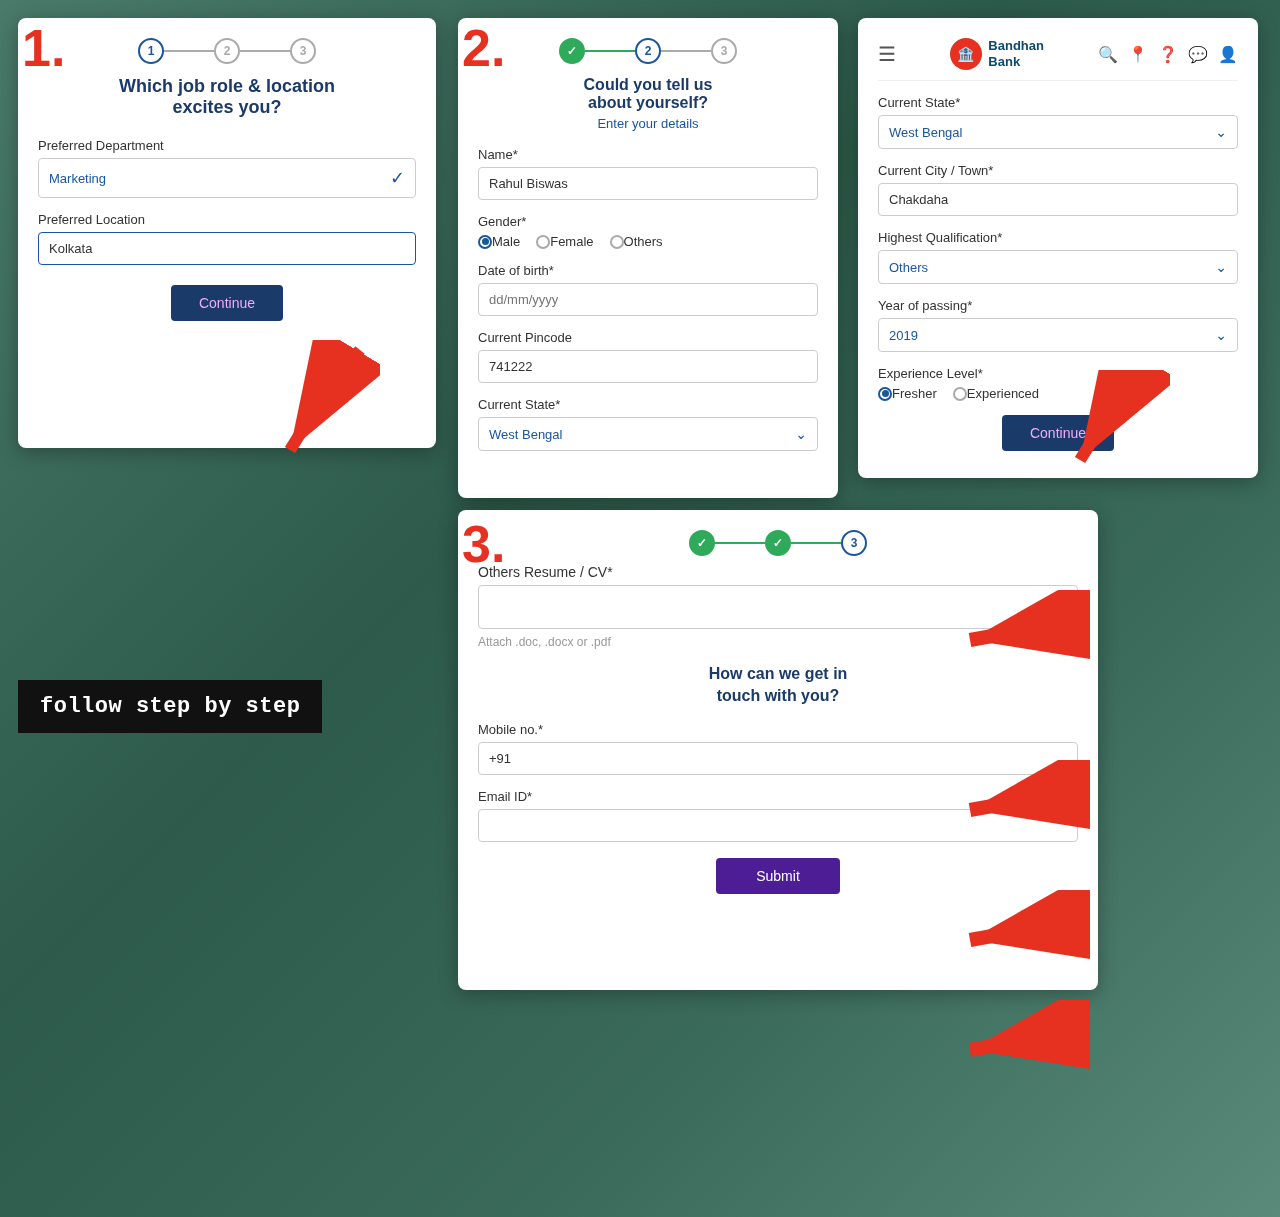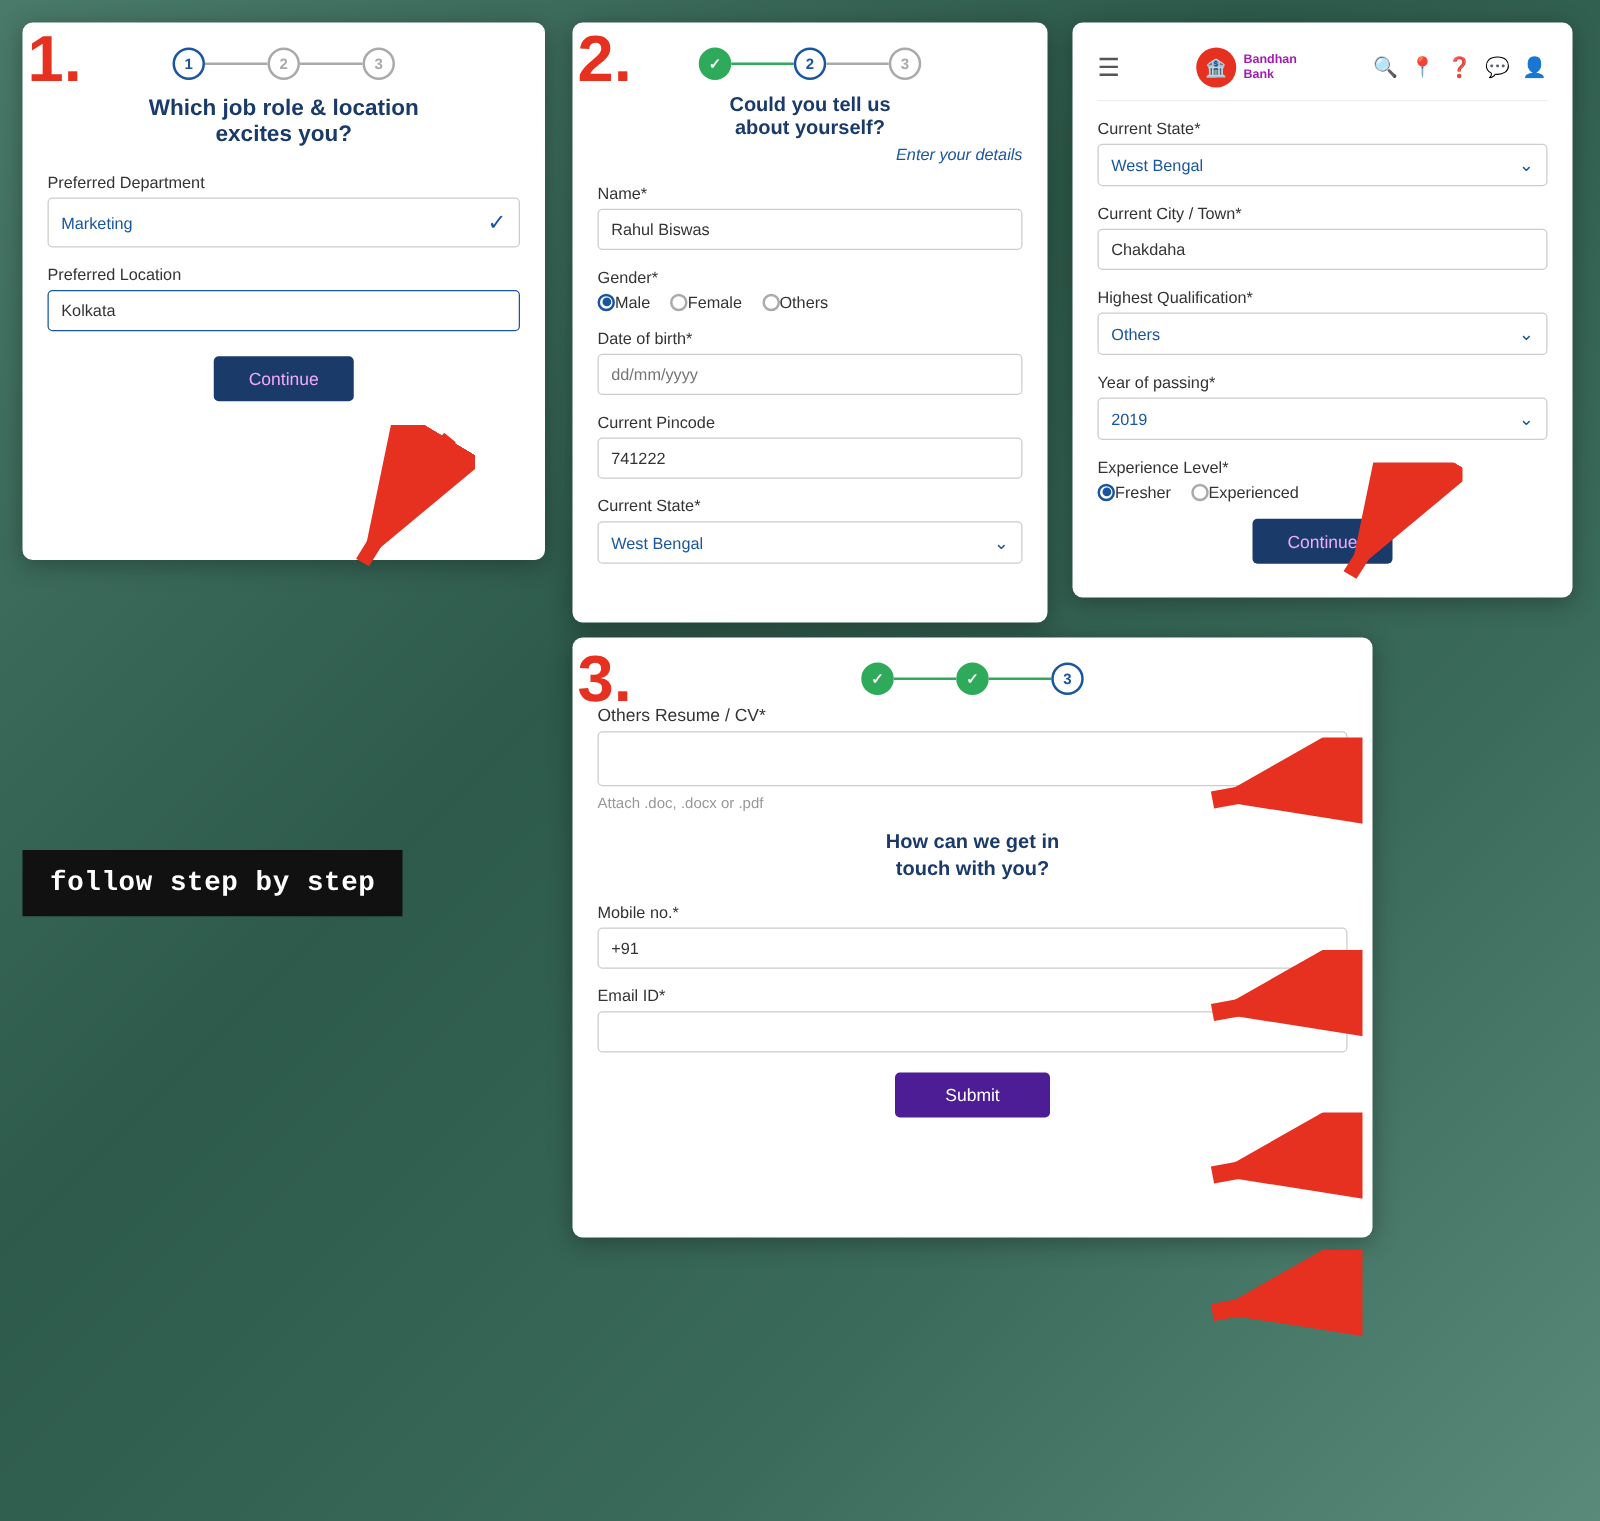--- a/index.html
+++ b/index.html
@@ -225,23 +225,22 @@
       font-size: 18px;
       font-weight: bold;
       color: #1a3a6a;
       text-align: center;
       margin-bottom: 4px;
       margin-top: 8px;
     }
     .card-subtitle {
       font-size: 13px;
       color: #1a56a0;
-      text-align: right;
+      text-align: center;
       margin-bottom: 16px;
-      font-style: italic;
     }
 
     
     .bandhan-header {
       display: flex;
       align-items: center;
       justify-content: space-between;
       margin-bottom: 14px;
       padding-bottom: 10px;
       border-bottom: 1px solid #eee;
@@ -257,23 +256,23 @@
       background: #e63020;
       border-radius: 50%;
       display: flex;
       align-items: center;
       justify-content: center;
       color: white;
       font-size: 14px;
       font-weight: bold;
     }
     .bandhan-logo-text {
-      font-size: 10px;
-      font-weight: bold;
-      color: #a21caf;
+      font-size: 13px;
+      font-weight: bold;
+      color: #0c4a6e;
       line-height: 1.2;
     }
     .bandhan-icons {
       display: flex;
       gap: 10px;
       color: #555;
       font-size: 16px;
     }
 
     

